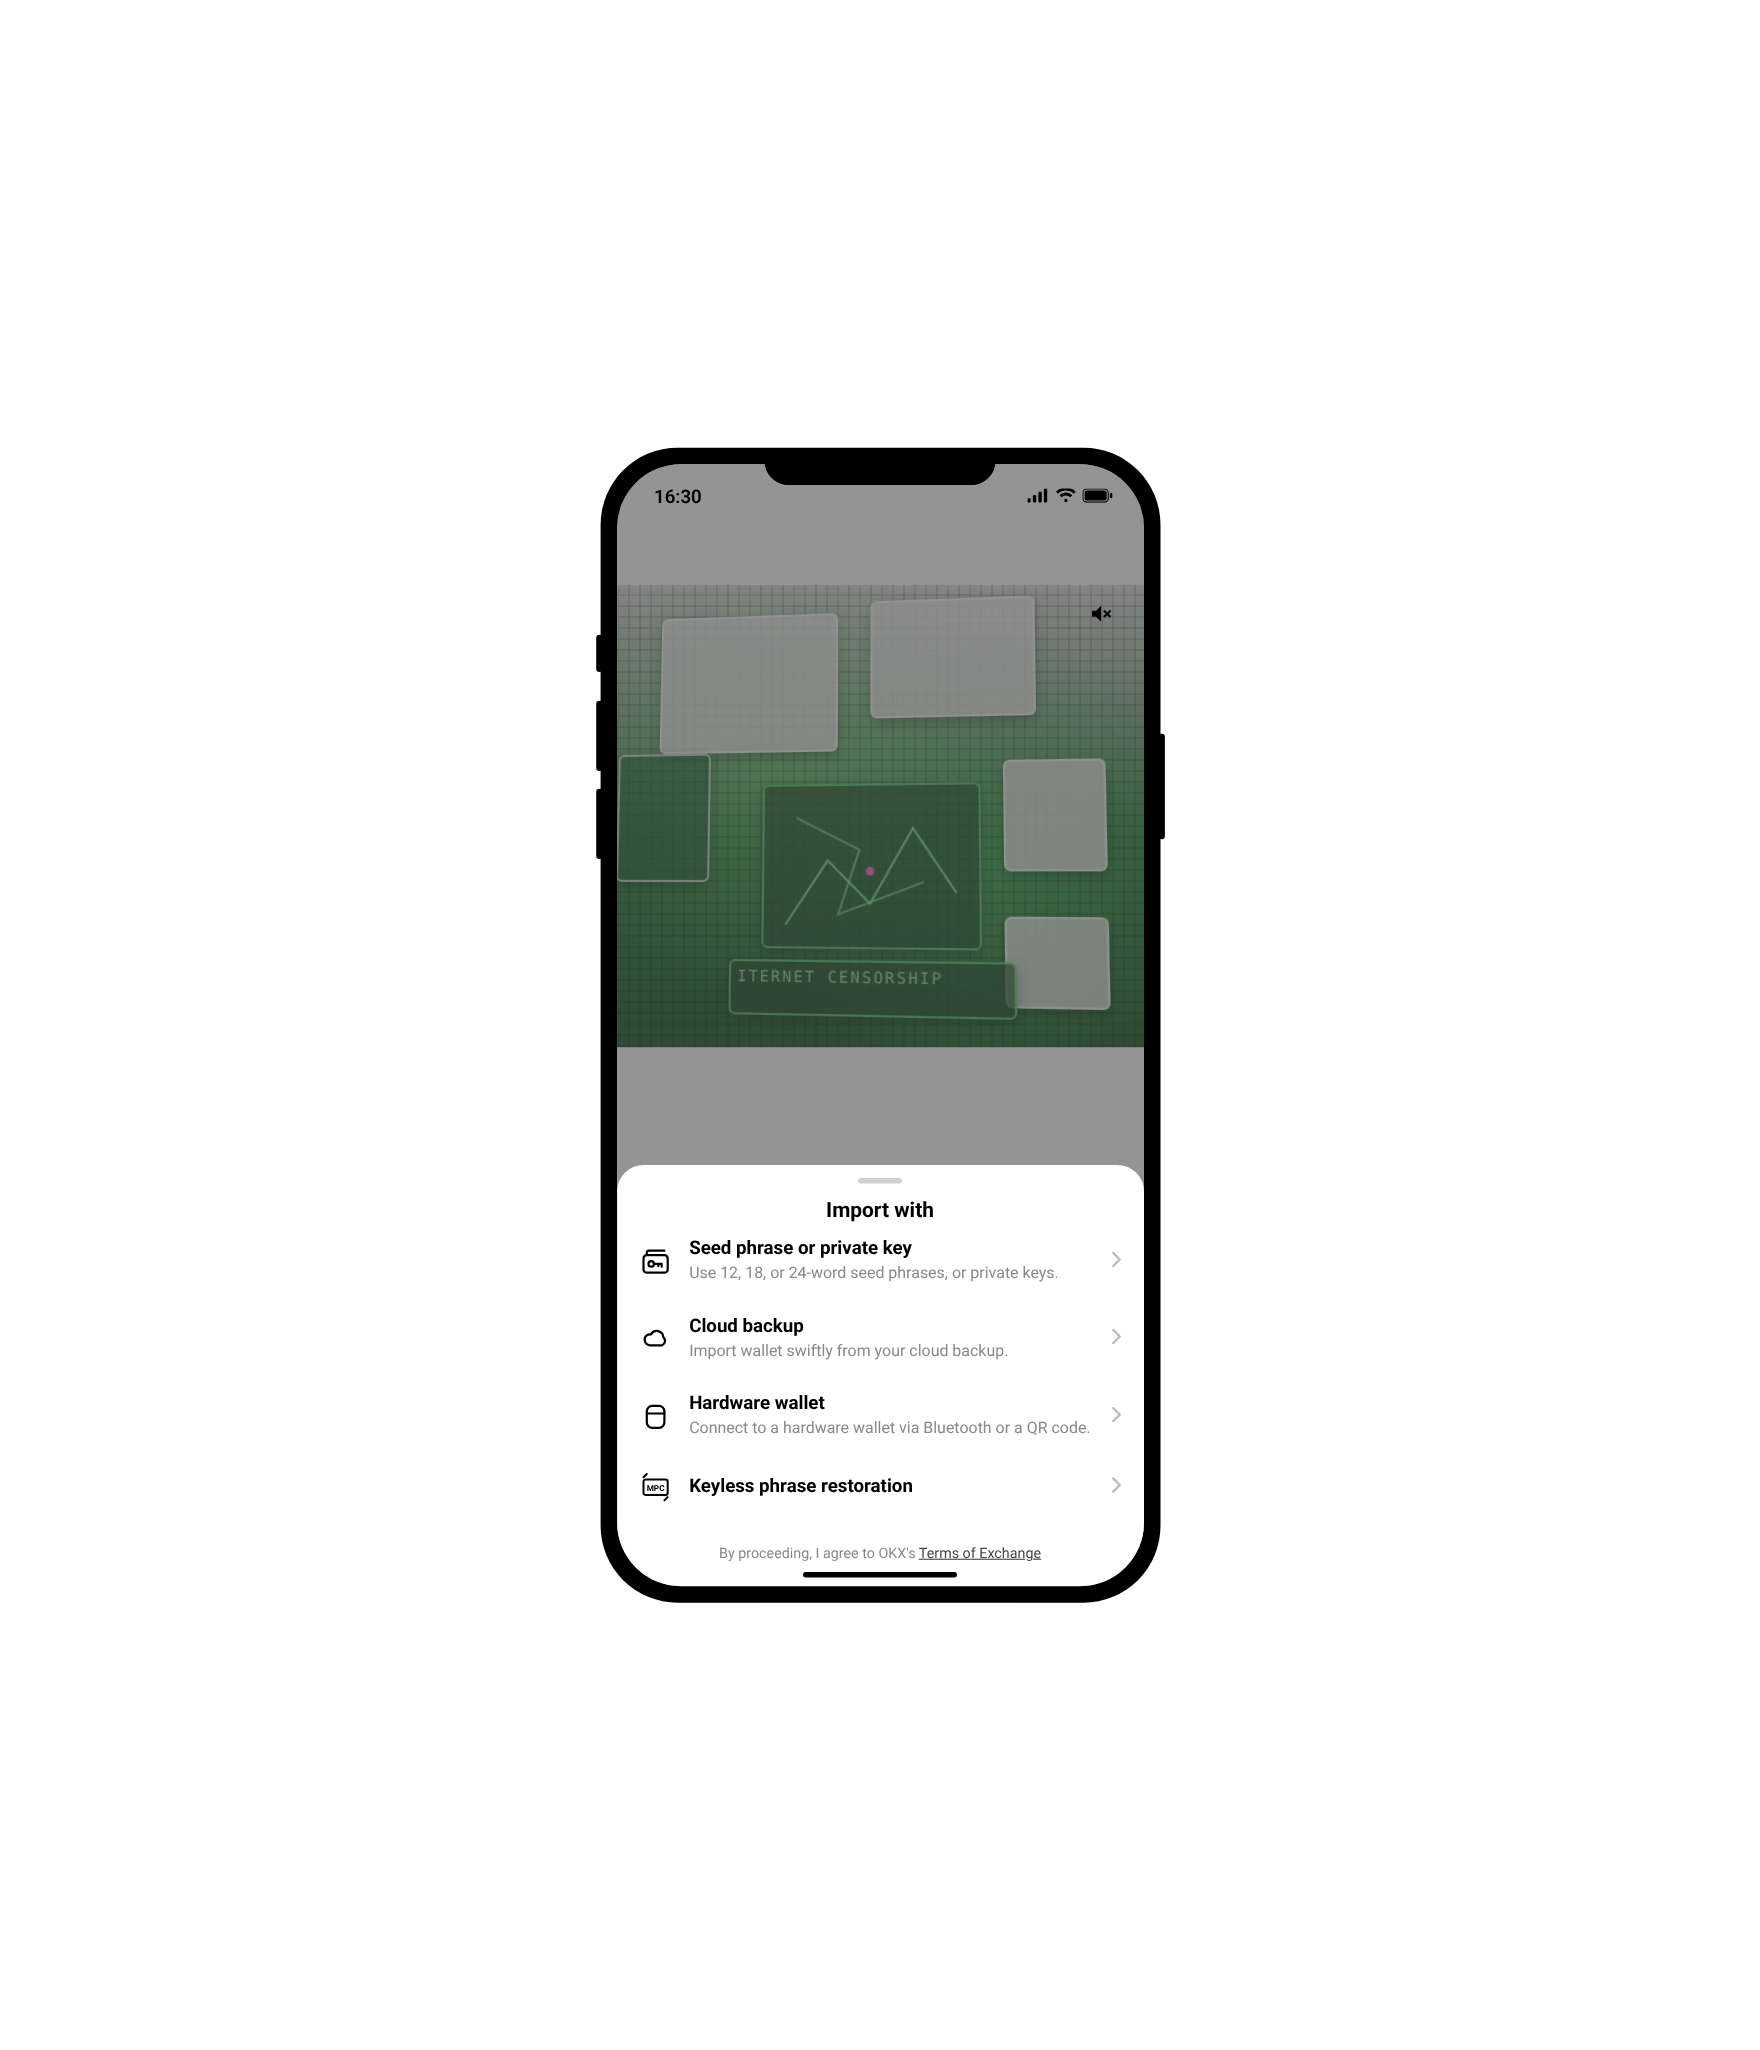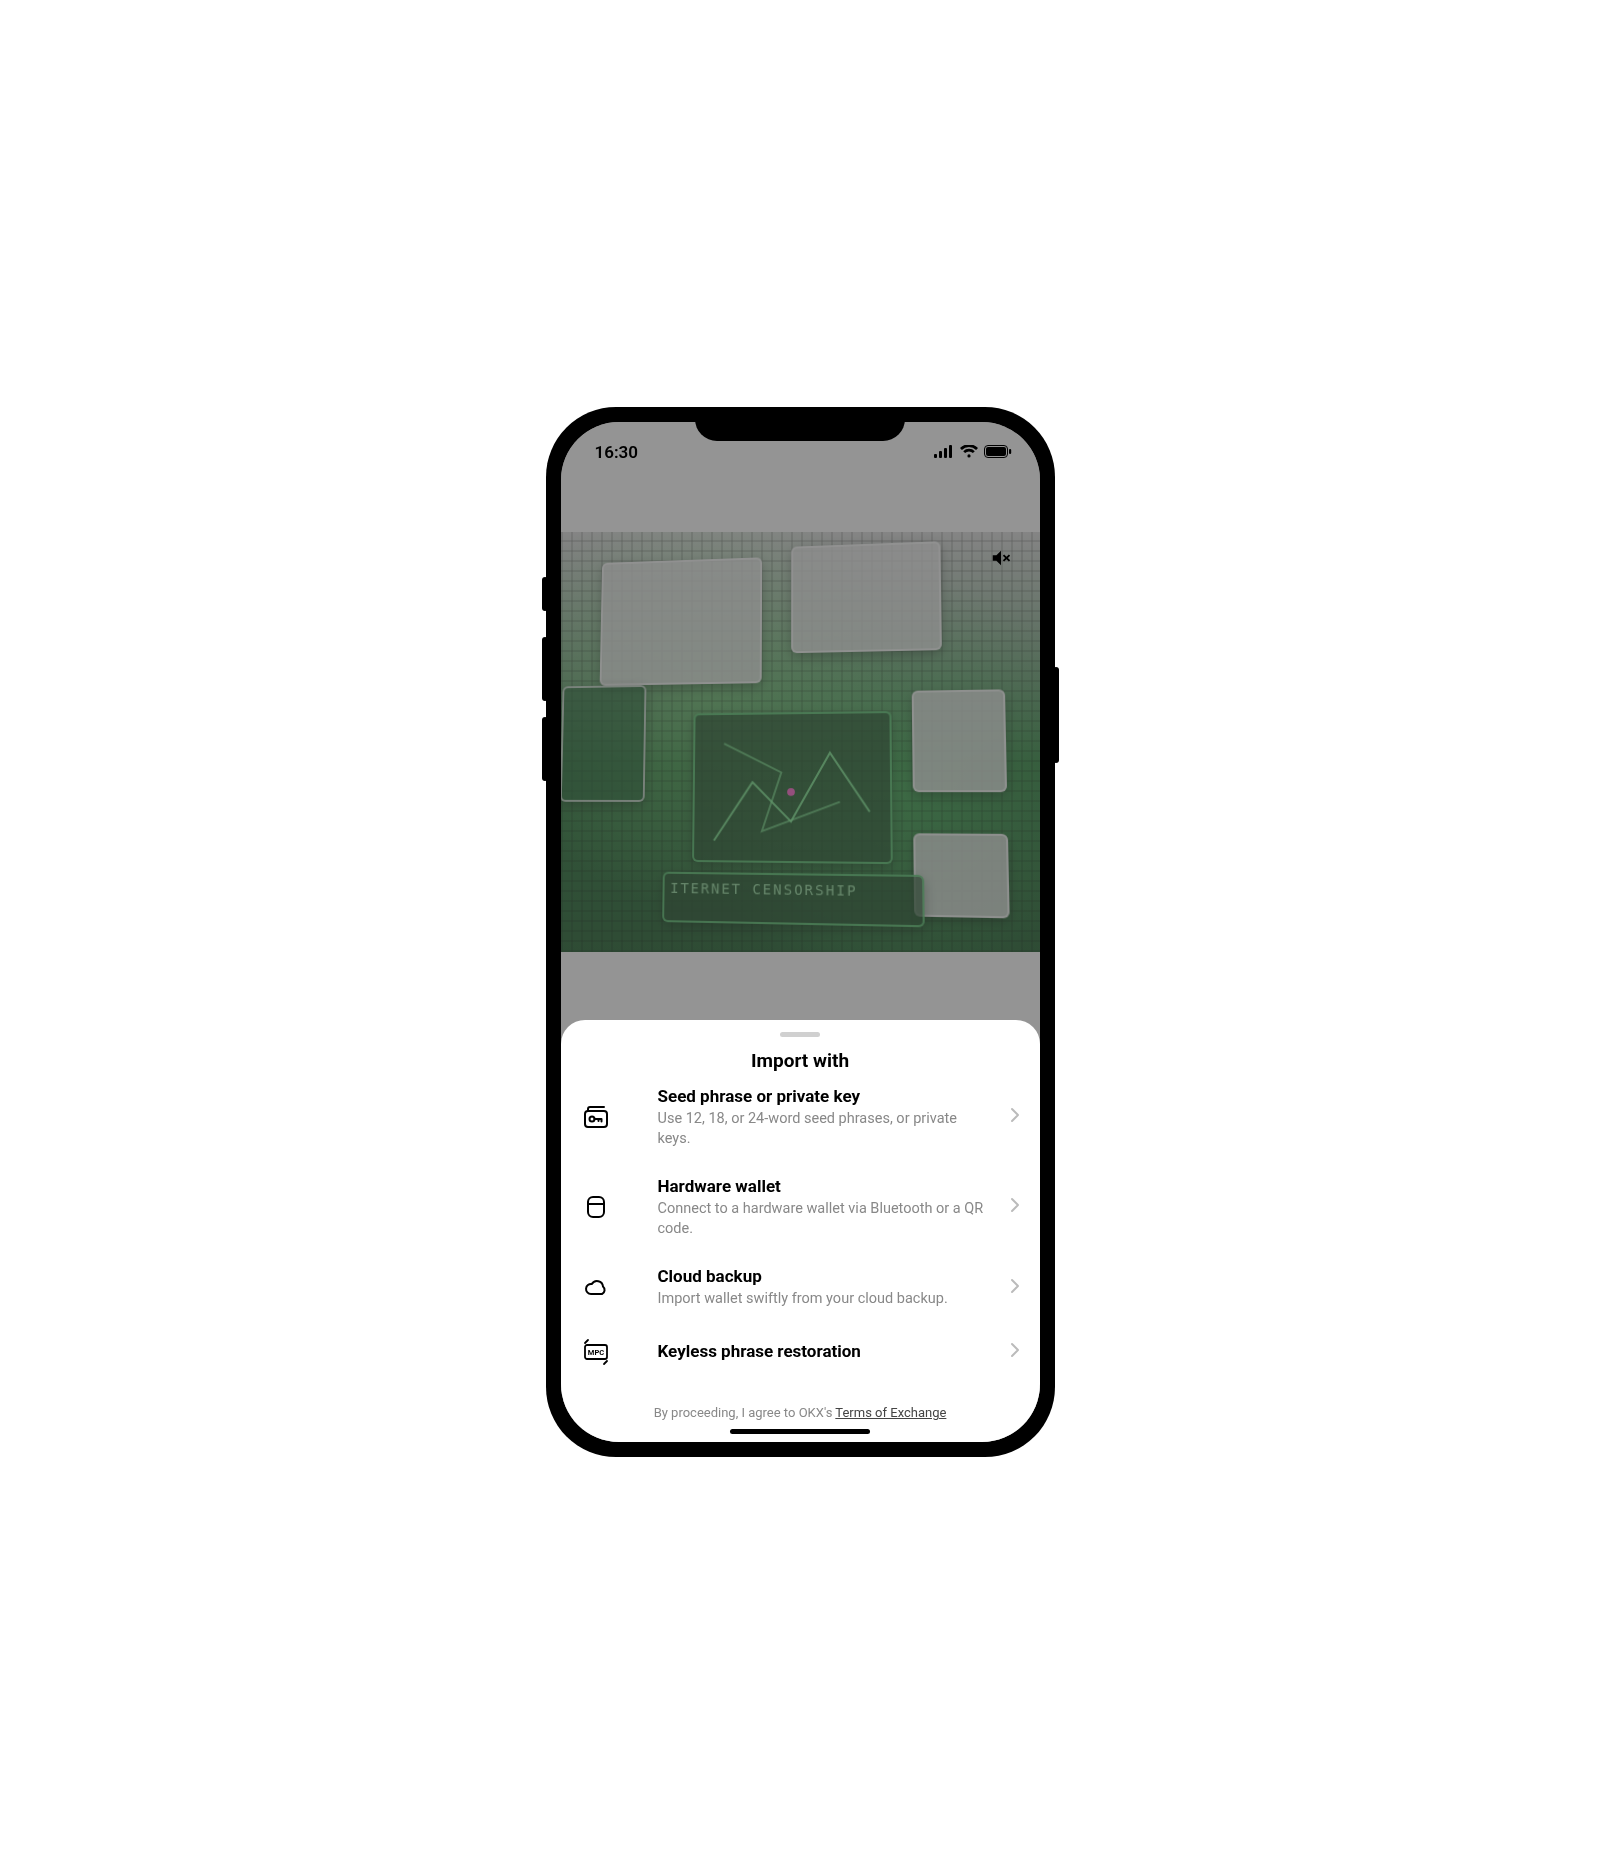--- a/index.html
+++ b/index.html
@@ -180,21 +180,21 @@
       display: flex;
       align-items: center;
       gap: 16px;
       padding: 14px 0;
     }
     .option-icon {
       width: 30px; height: 30px;
       flex-shrink: 0;
       display: flex; align-items: center; justify-content: center;
     }
-    .option-body { flex: 1; min-width: 0; margin-left: 31px; }
+    .option-body { flex: 1; min-width: 0; }
     .option-title {
       font-size: 17px;
       font-weight: 700;
       color: #000;
       margin-bottom: 3px;
     }
     .option-desc {
       font-size: 14.5px;
       color: #888;
       line-height: 1.35;
@@ -311,44 +311,44 @@
           <span class="chevron">
             <svg width="10" height="16" viewBox="0 0 10 16">
                 <path d="M2 2 l6 6 -6 6" stroke="#bbb" stroke-width="2" fill="none" stroke-linecap="round" stroke-linejoin="round"></path>
               </svg>
           </span>
         </div>
 
         <div class="option-row">
           <div class="option-icon">
             <svg width="28" height="28" viewBox="0 0 28 28" fill="none" stroke="#000" stroke-width="2" stroke-linecap="round" stroke-linejoin="round">
+              <path d="M9 20a5 5 0 1 1 .8-9.94A6 6 0 0 1 21 12.5 4.5 4.5 0 0 1 20 20H9z"></path>
+            </svg>
+          </div>
+          <div class="option-body">
+            <div class="option-title">Cloud backup</div>
+            <div class="option-desc">Import wallet swiftly from your cloud backup.</div>
+          </div>
+          <span class="chevron">
+            <svg width="10" height="16" viewBox="0 0 10 16">
+                <path d="M2 2 l6 6 -6 6" stroke="#bbb" stroke-width="2" fill="none" stroke-linecap="round" stroke-linejoin="round"></path>
+              </svg>
+          </span>
+        </div>
+
+        <div class="option-row">
+          <div class="option-icon">
+            <svg width="28" height="28" viewBox="0 0 28 28" fill="none" stroke="#000" stroke-width="2" stroke-linecap="round" stroke-linejoin="round">
               <rect x="6" y="4" width="16" height="20" rx="5"></rect>
               <path d="M6 11 h16"></path>
             </svg>
           </div>
           <div class="option-body">
             <div class="option-title">Hardware wallet</div>
             <div class="option-desc">Connect to a hardware wallet via Bluetooth or a QR code.</div>
-          </div>
-          <span class="chevron">
-            <svg width="10" height="16" viewBox="0 0 10 16">
-                <path d="M2 2 l6 6 -6 6" stroke="#bbb" stroke-width="2" fill="none" stroke-linecap="round" stroke-linejoin="round"></path>
-              </svg>
-          </span>
-        </div>
-
-        <div class="option-row">
-          <div class="option-icon">
-            <svg width="28" height="28" viewBox="0 0 28 28" fill="none" stroke="#000" stroke-width="2" stroke-linecap="round" stroke-linejoin="round">
-              <path d="M9 20a5 5 0 1 1 .8-9.94A6 6 0 0 1 21 12.5 4.5 4.5 0 0 1 20 20H9z"></path>
-            </svg>
-          </div>
-          <div class="option-body">
-            <div class="option-title">Cloud backup</div>
-            <div class="option-desc">Import wallet swiftly from your cloud backup.</div>
           </div>
           <span class="chevron">
             <svg width="10" height="16" viewBox="0 0 10 16">
                 <path d="M2 2 l6 6 -6 6" stroke="#bbb" stroke-width="2" fill="none" stroke-linecap="round" stroke-linejoin="round"></path>
               </svg>
           </span>
         </div>
 
         <div class="option-row">
           <div class="option-icon">

